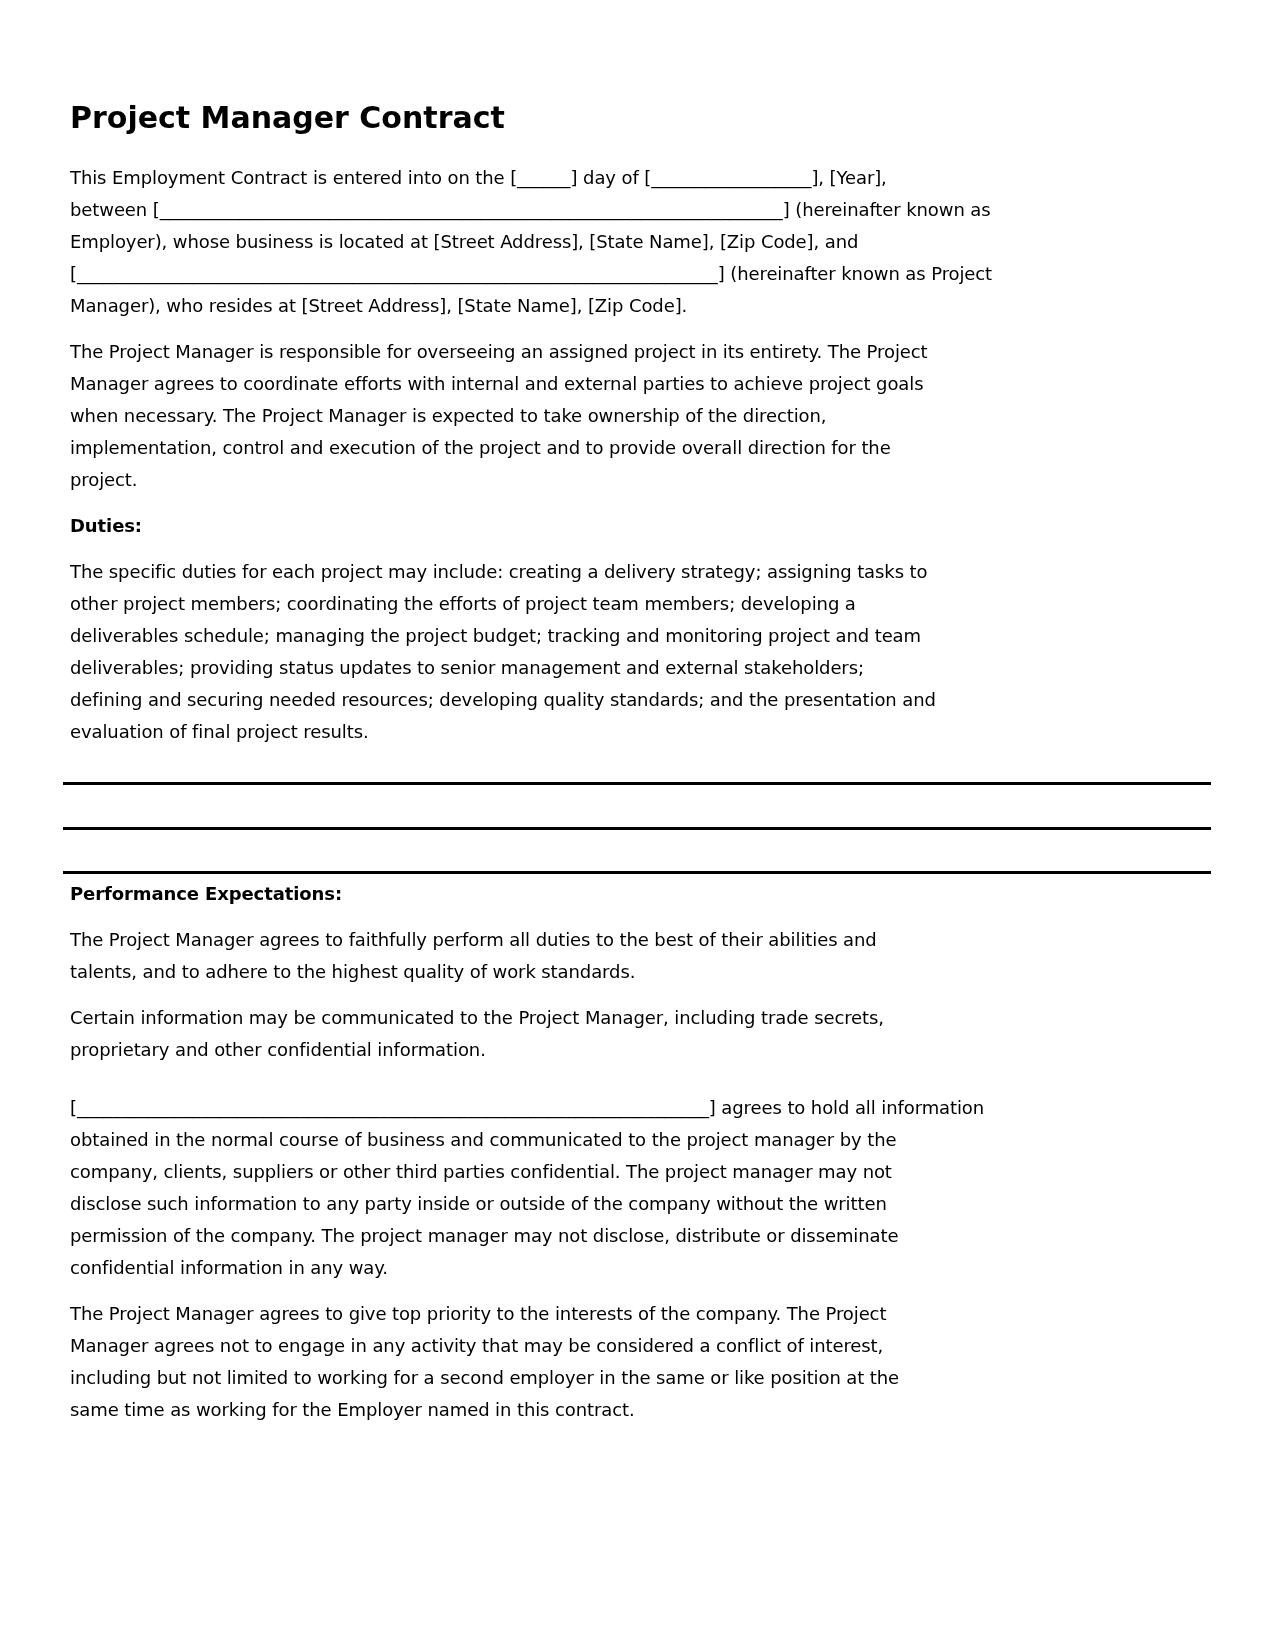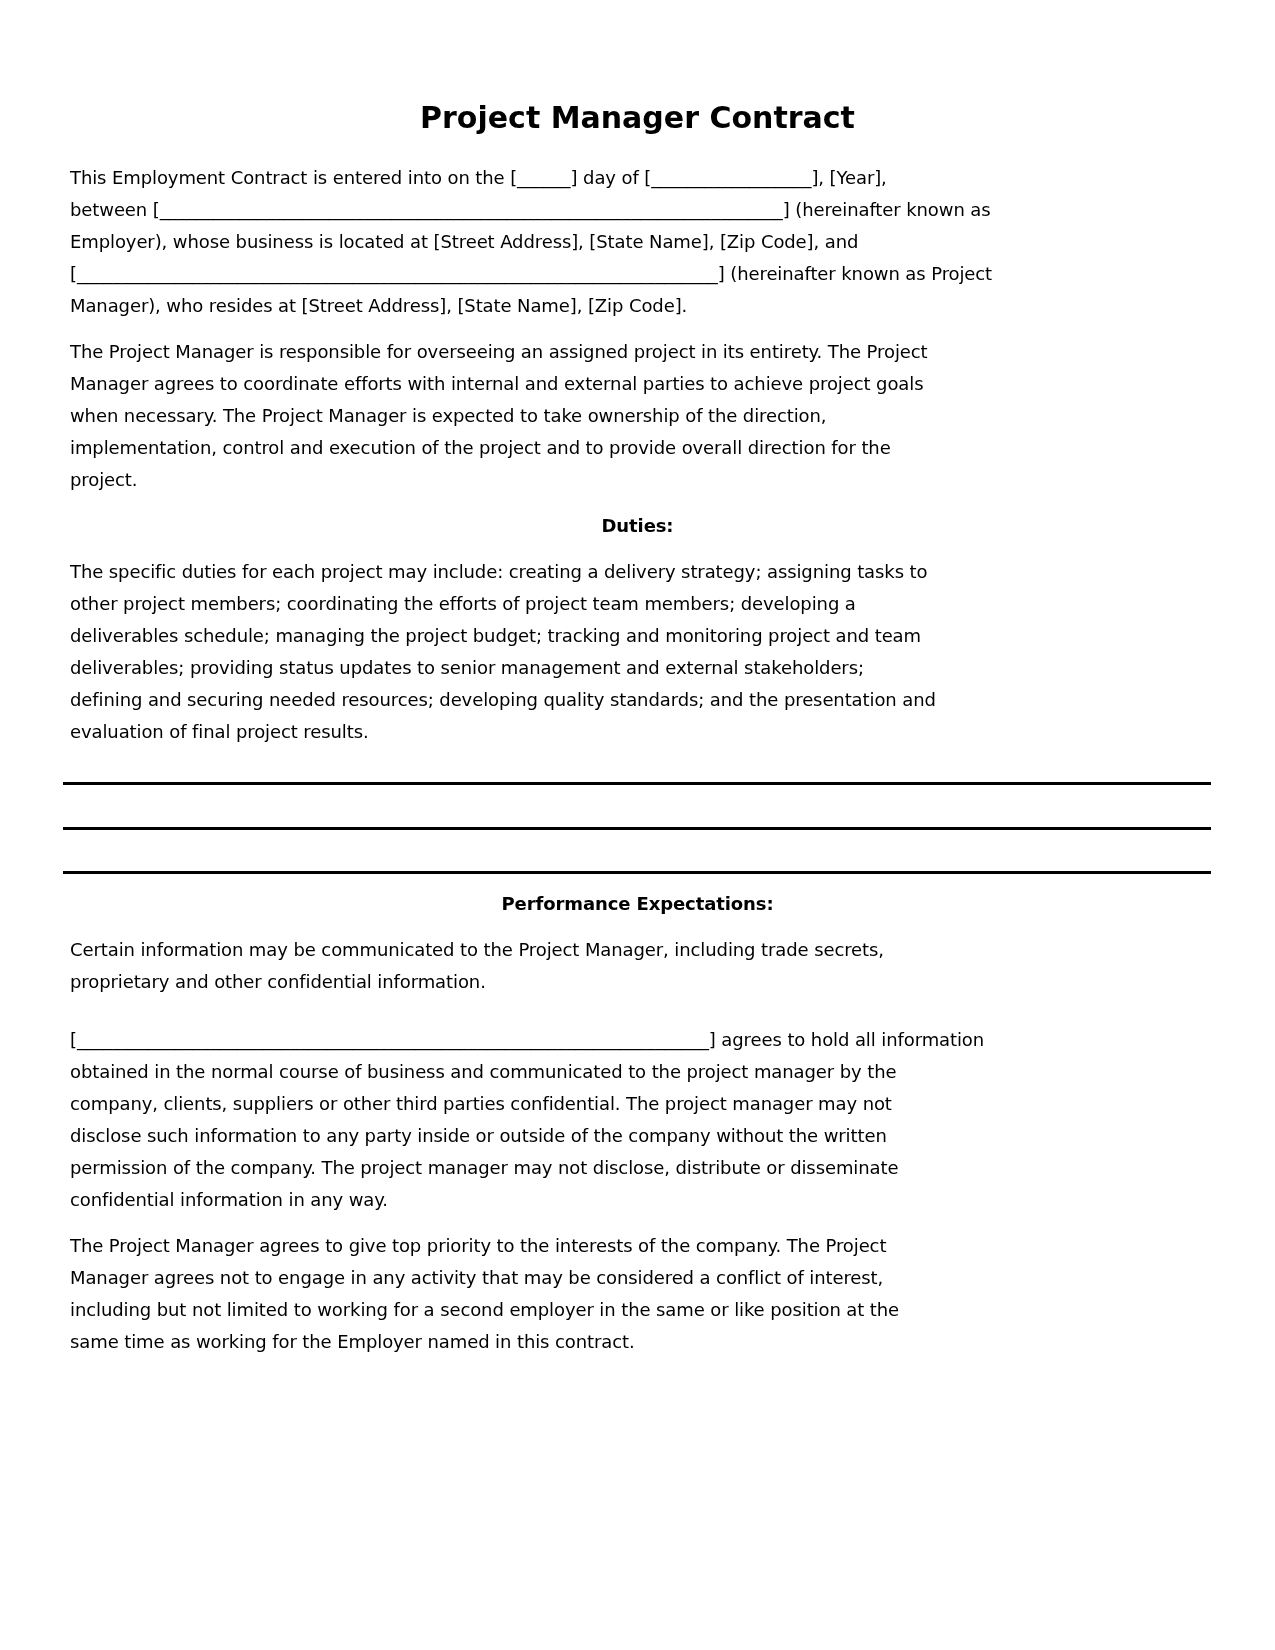--- a/index.html
+++ b/index.html
@@ -20,44 +20,42 @@
   }
   .content {
     margin: 0 70px;
     width: 1135px;
     box-sizing: border-box;
   }
   .title {
     font-size: 30px;
     line-height: 36px;
     font-weight: bold;
-    text-align: center;
     margin: 0 0 26px 0;
   }
   p, h2 {
     font-size: 18px;
     line-height: 32px;
     font-weight: normal;
     margin: 0 0 14px 0;
     white-space: pre-line;
     letter-spacing: -0.1px;
   }
   h2 {
     font-weight: bold;
-    text-align: center;
   }
   .rule {
     height: 3px;
     background: #000000;
     width: 1148px;
     margin: 42px 0 0 -7px;
   }
   .rule-1 { margin-top: 34px; }
   .rule-3 { margin-top: 41px; }
-  .after-rule { margin-top: 14px; }
+  .after-rule { margin-top: 4px; }
   .gap-top { margin-top: 26px; }
 </style>
 </head>
 <body>
 
 <div class="page">
   <div class="content">
 
     <h1 class="title">Project Manager Contract</h1>
 
@@ -82,20 +80,22 @@
 defining and securing needed resources; developing quality standards; and the presentation and
 evaluation of final project results.</p>
 
 
     <div class="rule rule-1"></div>
     <div class="rule rule-2"></div>
     <div class="rule rule-3"></div>
 
     <h2 class="after-rule">Performance Expectations:</h2>
 
+    <p>The Project Manager agrees to faithfully perform all duties to the best of their abilities and
+talents, and to adhere to the highest quality of work standards.</p>
 
 
     <p>Certain information may be communicated to the Project Manager, including trade secrets,
 proprietary and other confidential information.</p>
 
     <p class="gap-top">[_______________________________________________________________________] agrees to hold all information
 obtained in the normal course of business and communicated to the project manager by the
 company, clients, suppliers or other third parties confidential. The project manager may not
 disclose such information to any party inside or outside of the company without the written
 permission of the company. The project manager may not disclose, distribute or disseminate

